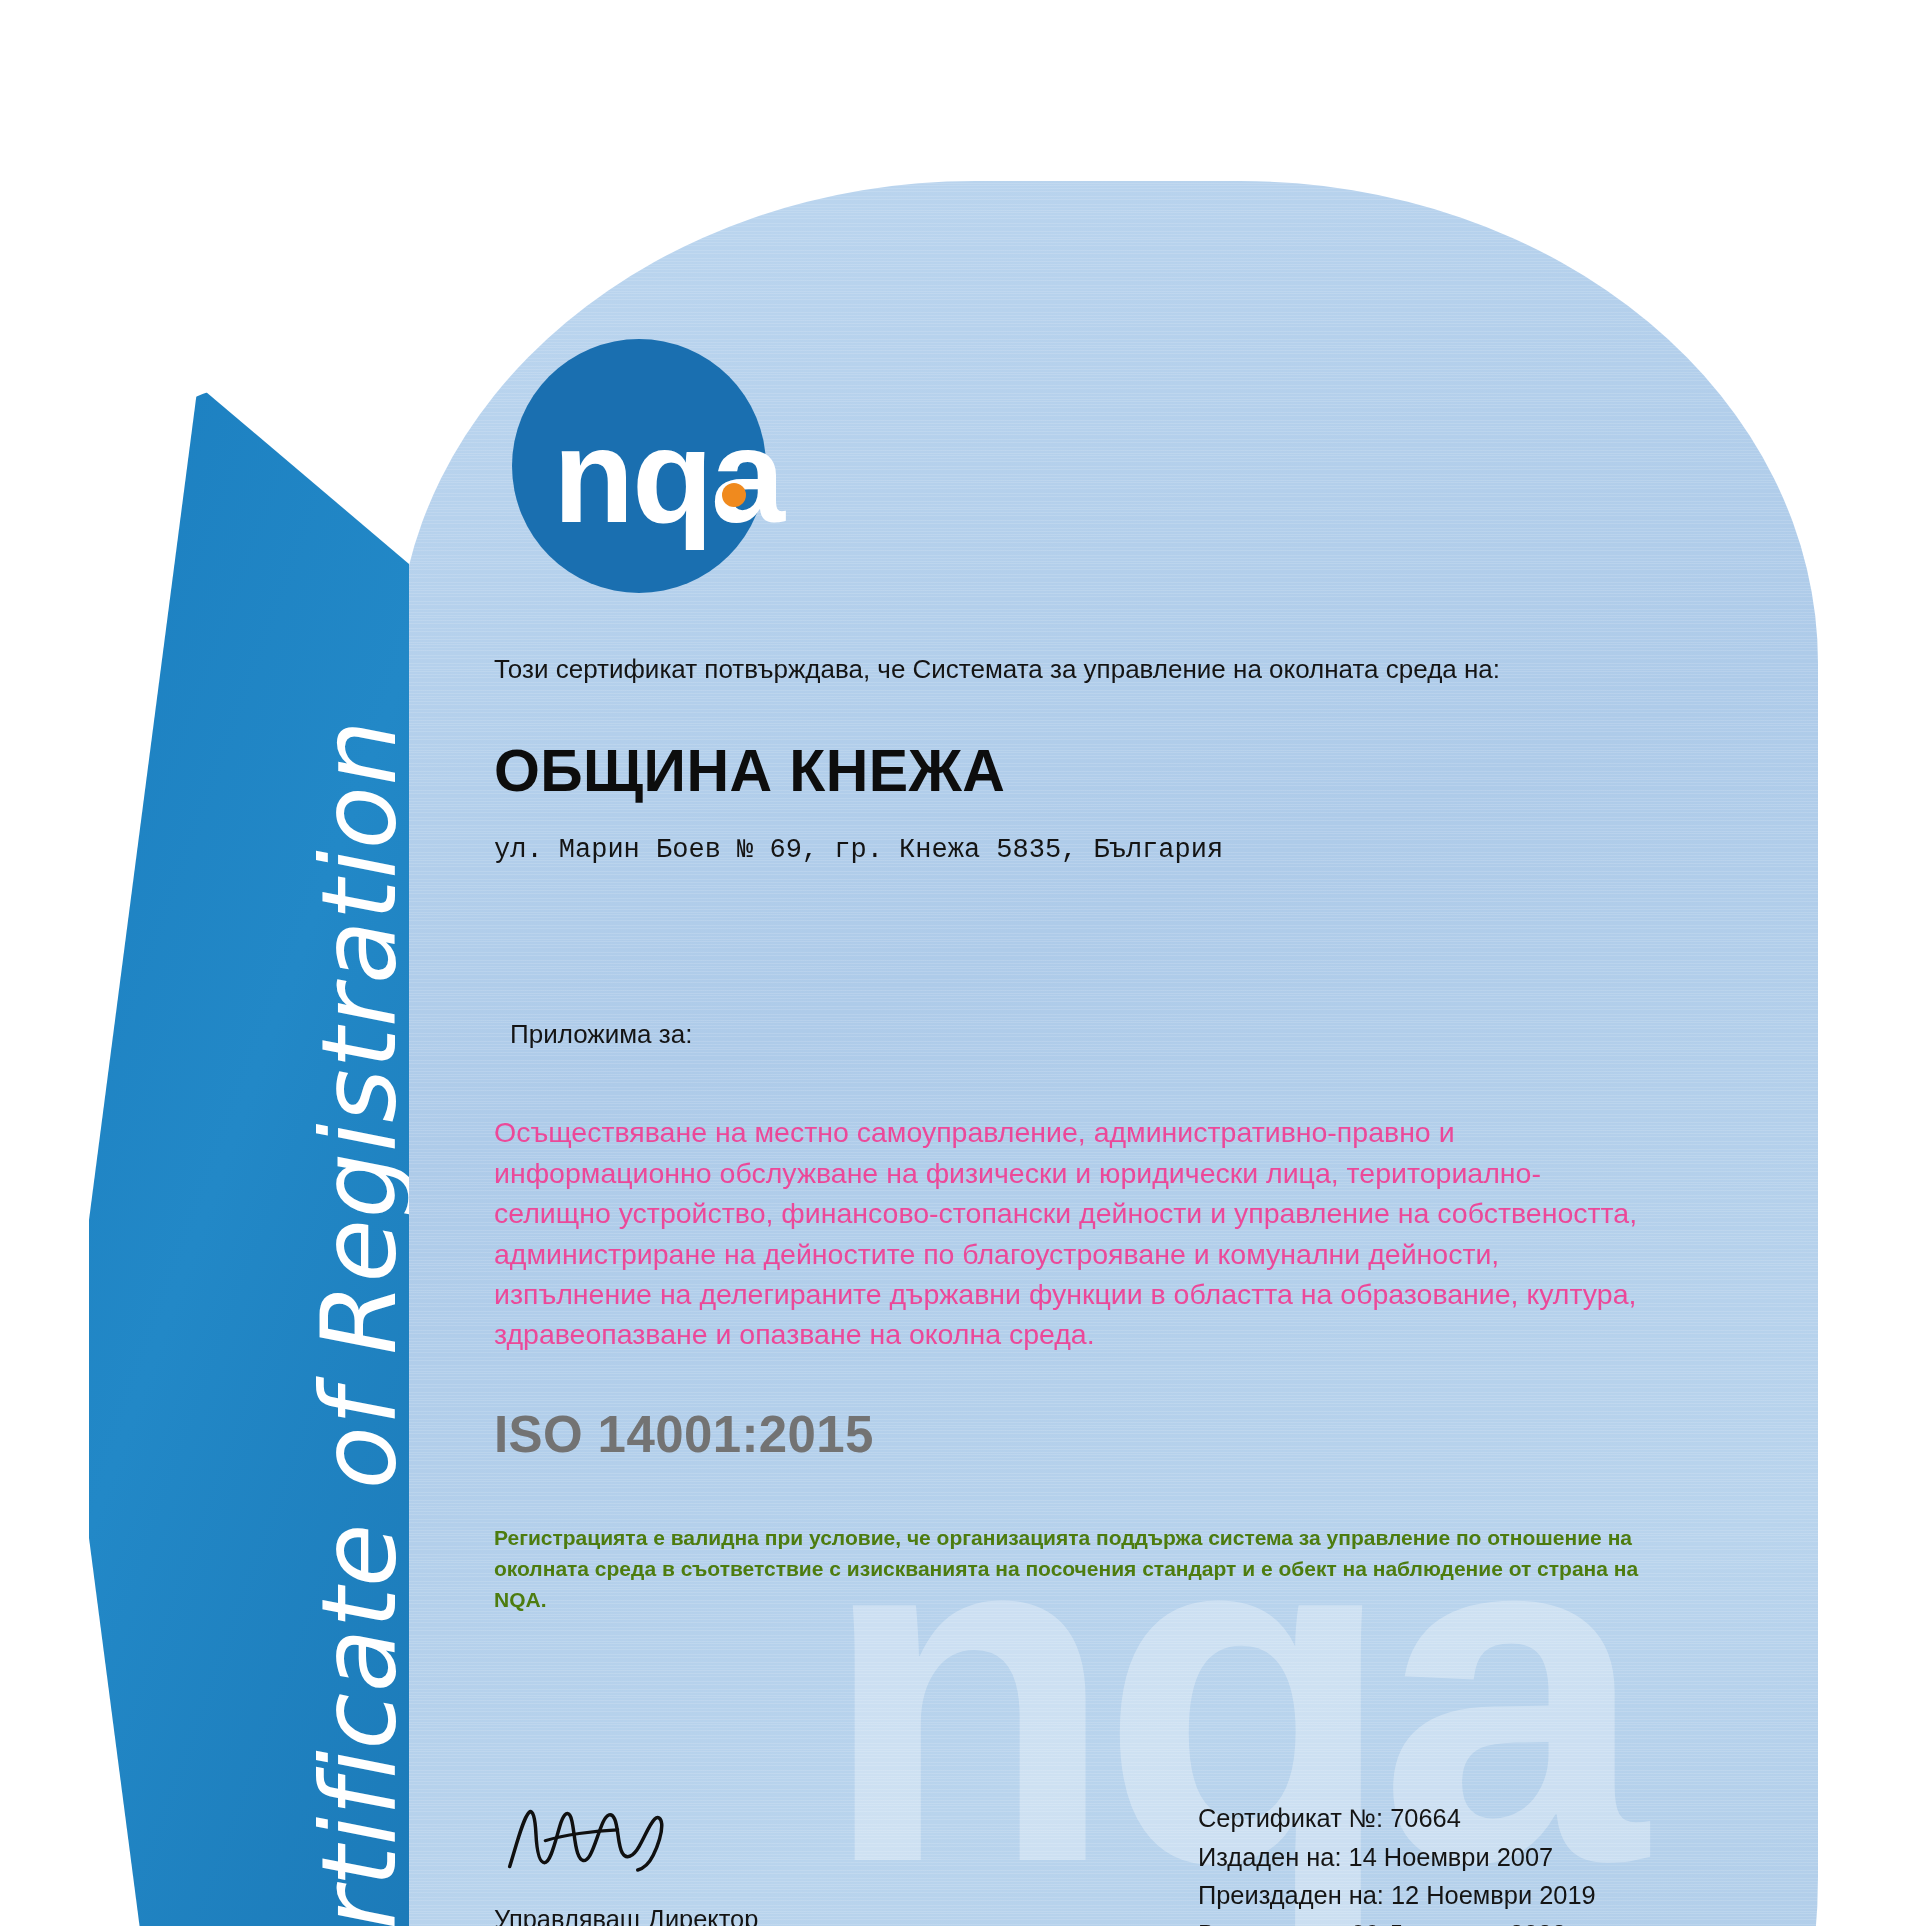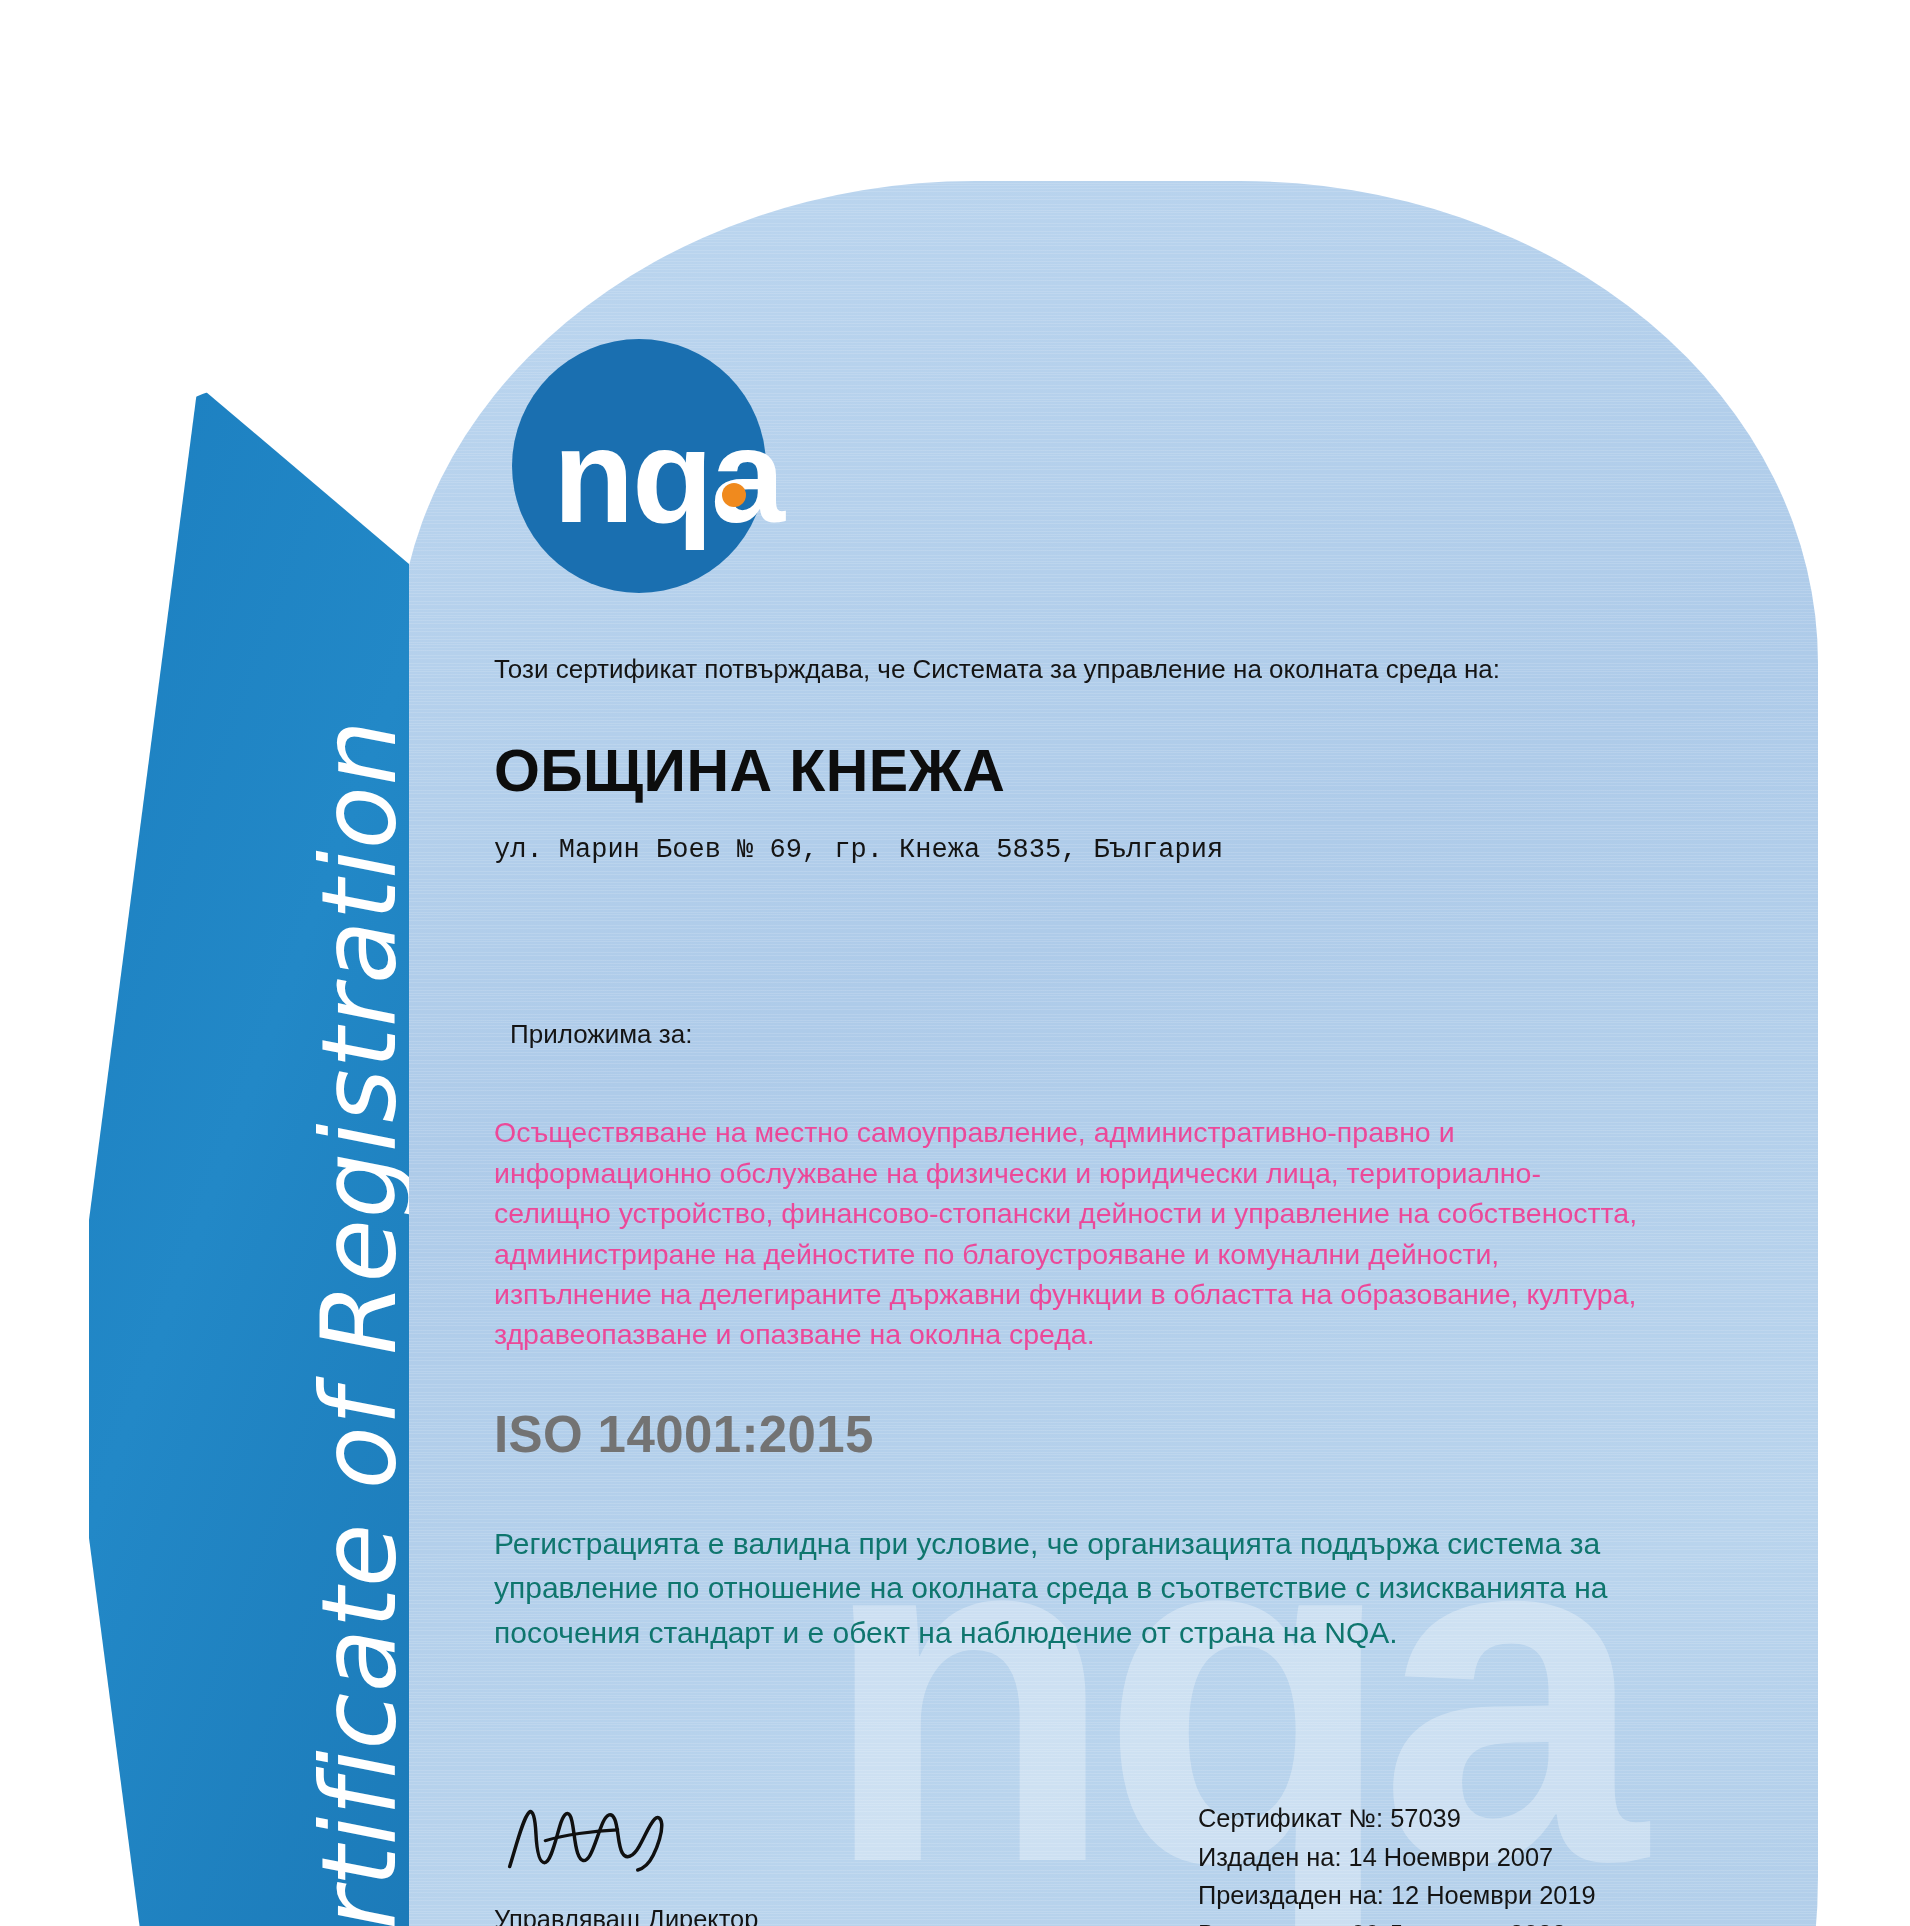--- a/index.html
+++ b/index.html
@@ -160,24 +160,25 @@
     margin: 0 0 54px 0;
   }
   .standard {
     font-size: 51px;
     font-weight: 700;
     color: #737373;
     margin: 0 0 58px 0;
     letter-spacing: 0.4px;
   }
   .validity {
-    font-size: 30px;
+    font-size: 21px;
     line-height: 1.48;
-    color: #0f766e;
+    color: #4d7c0f;
     margin: 0;
+    font-weight: bold;
   }
 
   
   .signature-area {
     position: absolute;
     left: 494px;
     top: 1795px;
     width: 482px;
   }
   .signature-mark {
@@ -232,21 +233,21 @@
 
   <div class="signature-area">
     <svg class="signature-mark" viewBox="0 0 560 230">
       <path d="M20 185 C40 120, 55 60, 70 45 C80 35, 86 60, 88 100 C90 140, 96 175, 110 175 C126 175, 138 120, 150 80 C158 52, 168 40, 176 52 C186 66, 186 120, 196 150 C204 174, 216 176, 228 156 C240 136, 250 96, 262 70 C272 48, 284 44, 292 62 C302 84, 300 130, 312 150 C322 168, 340 160, 356 132 C370 108, 382 76, 396 62 C404 54, 412 58, 414 74 C416 96, 404 132, 392 156 C382 176, 368 190, 352 194" fill="none" stroke="#101010" stroke-width="9" stroke-linecap="round" stroke-linejoin="round"></path>
       <path d="M112 118 C160 104, 236 92, 300 90" fill="none" stroke="#101010" stroke-width="8" stroke-linecap="round"></path>
     </svg>
     <div class="signature-title">Управляващ Директор</div>
   </div>
 
   <div class="details">
-    <div>Сертификат №: 57039</div>
+    <div>Сертификат №: 70664</div>
     <div>Издаден на: 14 Ноември 2007</div>
     <div>Преиздаден на: 12 Ноември 2019</div>
     <div>Валиден до: 09 Декември 2022</div>
 
   </div>
 
 </div>
 
 
 </body></html>

